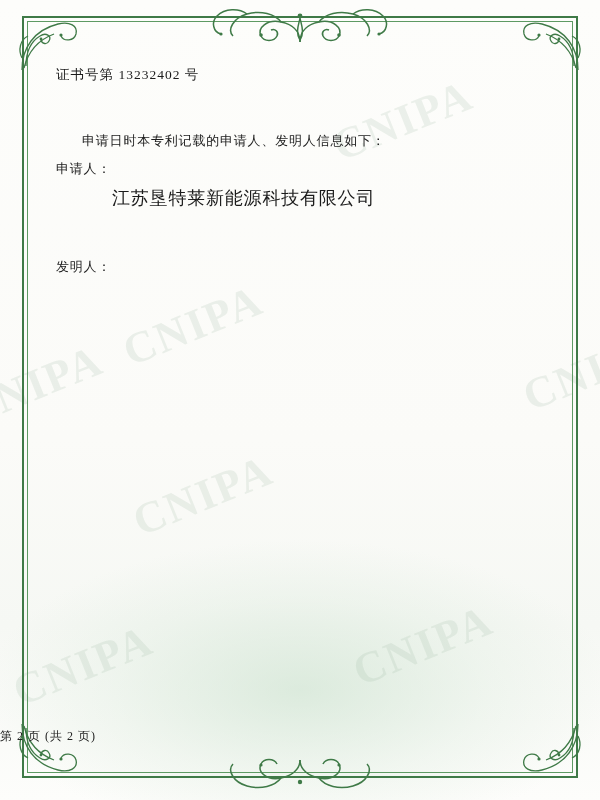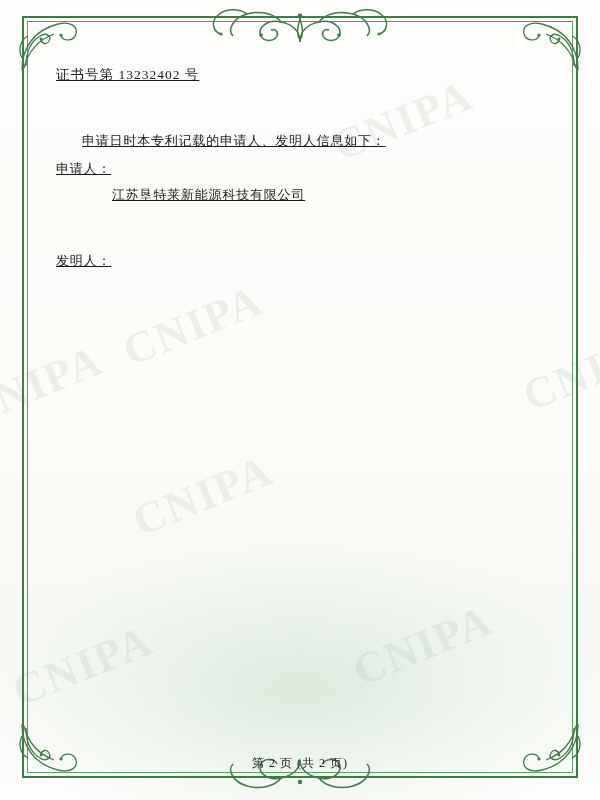--- a/index.html
+++ b/index.html
@@ -92,21 +92,20 @@
 
   
   .content {
     position: absolute;
     left: 56px;
     top: 52px;
     right: 56px;
     bottom: 60px;
     font-family: "Liberation Serif", "DejaVu Serif", serif;
     color: #1b1b1b;
-    text-decoration: underline;
   }
 
   .cert-no {
     font-size: 13.5px;
     letter-spacing: 1px;
     margin-top: 14px;
   }
 
   .para {
     margin-top: 62px;
@@ -126,31 +125,31 @@
   .section .lead { display: inline-block; width: 26px; }
 
   .label-line {
     margin-top: 4px;
     font-size: 13px;
     letter-spacing: 0.8px;
   }
   .value-line {
     margin-top: 8px;
     padding-left: 56px;
-    font-size: 13px;
+    font-size: 18px;
     letter-spacing: 0.8px;
   }
   .gap-block { margin-top: 48px; }
 
   .footer {
     position: absolute;
     left: 0;
     right: 0;
-    bottom: 28px;
-    text-align: center;
+    bottom: 55px;
+    text-align: left;
     font-family: "Liberation Serif", "DejaVu Serif", serif;
     font-size: 12px;
     color: #222;
     letter-spacing: 1px;
   }
 </style>
 </head>
 <body>
 
 <div class="page">

